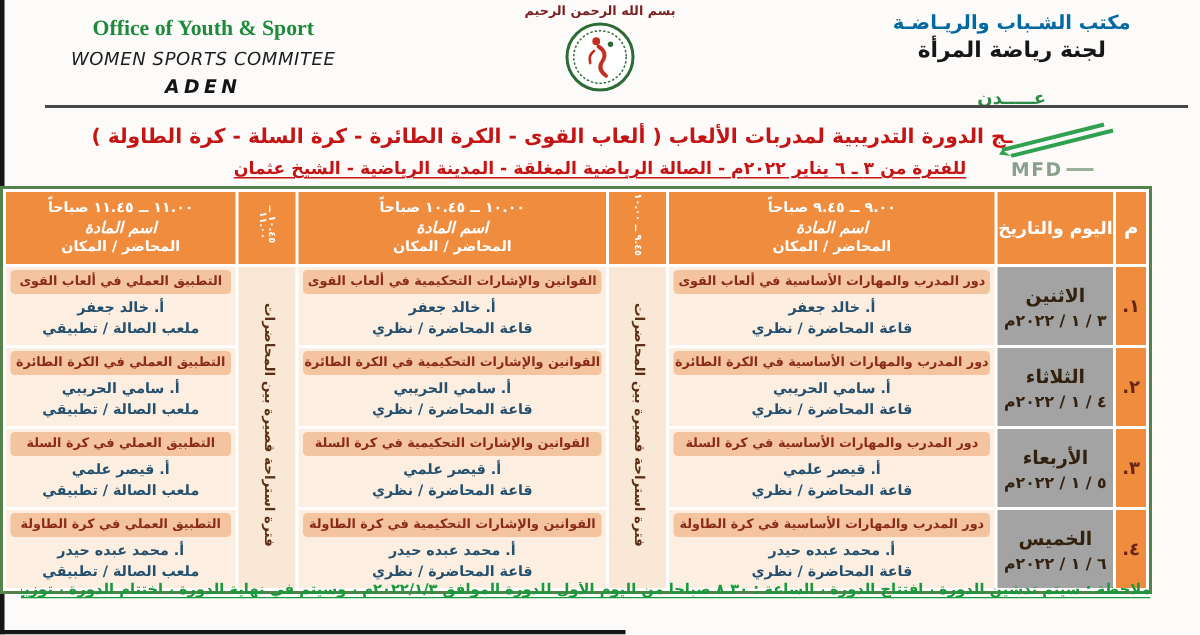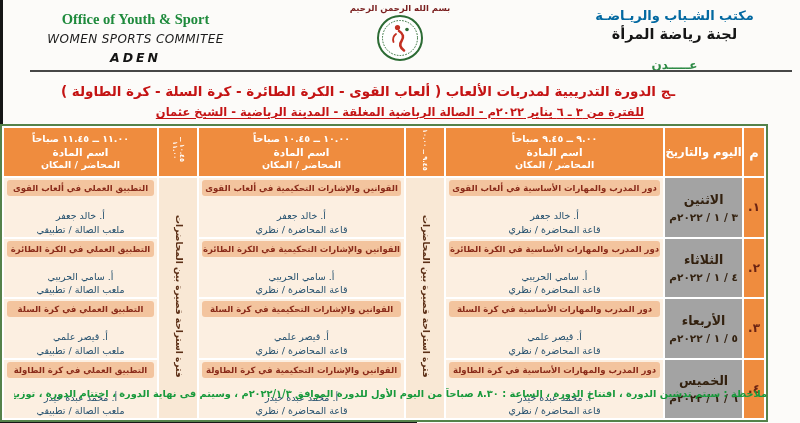--- a/index.html
+++ b/index.html
@@ -42,35 +42,35 @@
 
   
   table.sched{position:absolute;top:124px;right:32px;direction:rtl;table-layout:fixed;
               border-collapse:separate;border-spacing:2px;background:#ffffff;
               border:2px solid #55824a;}
   .sched th{background:#ef8c3e;color:#ffffff;font-weight:bold;vertical-align:middle;
             padding:1px 0;height:44px;}
   .h-num{font-size:13px;}
   .h-day{font-size:11.5px;}
   .time-line{font-size:9.5px;margin-bottom:2px;}
-  .subject-label{font-size:10.5px;line-height:1.25;}
+  .subject-label{font-size:10.5px;line-height:1.25;font-style:italic;}
   .lecturer-label{font-size:9.5px;line-height:1.25;}
   .vtime{writing-mode:vertical-rl;display:inline-block;font-size:6.5px;line-height:1;
          letter-spacing:.5px;max-height:42px;overflow:hidden;}
 
   .sched td{height:50px;vertical-align:middle;text-align:center;}
   td.c-num{background:#ef8c3e;color:#6b2413;font-weight:bold;font-size:12px;}
   td.c-day{background:#a3a3a3;}
   .dayname{color:#33210f;font-weight:bold;font-size:12.5px;}
   .date{color:#33210f;font-weight:bold;font-size:10.5px;margin-top:4px;}
   td.c-sess{background:#fcefe1;vertical-align:top;padding:0;}
   .subject{background:#f3c49e;color:#8a2b1a;font-weight:bold;font-size:8.5px;
            margin:2px 3px 0;padding:3px 1px;border-radius:3px;
            white-space:nowrap;overflow:hidden;}
-  .who{color:#24506e;font-weight:normal;font-size:9.5px;line-height:1.45;padding-top:13px;}
+  .who{color:#24506e;font-weight:bold;font-size:9.5px;line-height:1.45;padding-top:3px;}
   td.c-brk{background:#f9e8d5;}
   .vbreak{writing-mode:vertical-rl;display:inline-block;color:#5c2f16;font-weight:bold;
           font-size:9px;letter-spacing:1px;line-height:1;}
 
   
   .footnote{position:absolute;top:388px;right:33px;left:14px;direction:rtl;text-align:right;
             color:#189a3c;font-weight:bold;font-size:9.8px;white-space:nowrap;overflow:hidden;
             text-decoration:underline;text-underline-offset:2px;}
 </style>
 </head>
@@ -103,20 +103,31 @@
     <div class="ar-line1">مكتب الشـباب والريـاضـة</div>
     <div class="ar-line2">لجنة رياضة المرأة</div>
     <div class="ar-line3">عـــــدن</div>
   </div>
 
   <div class="header-rule"></div>
 
   <div class="title1">ـج الدورة التدريبية لمدربات الألعاب ( ألعاب القوى - الكرة الطائرة - كرة السلة - كرة الطاولة )</div>
   <div class="title2">للفترة من ٣ ـ ٦ يناير ٢٠٢٢م - الصالة الرياضية المغلقة - المدينة الرياضية - الشيخ عثمان</div>
 
+  <div class="watermark">
+    <svg width="86" height="26" viewBox="0 0 86 26">
+      <path d="M6 21 L74 4" stroke="#2fa14f" stroke-width="2.6" fill="none"></path>
+      <path d="M12 25 L80 8" stroke="#2fa14f" stroke-width="2.6" fill="none"></path>
+      <path d="M6 21 L12 25 L4 24 Z" fill="#2fa14f"></path>
+    </svg>
+    <div class="wm-text">
+      <span>MFD</span>
+      <span class="wm-dash"></span>
+    </div>
+  </div>
 
   <table class="sched">
     <colgroup>
       <col style="width:30px">
         <col style="width:120px">
         <col style="width:182px">
       <col style="width:20px">
         <col style="width:182px">
         <col style="width:20px">
       <col style="width:162px">

